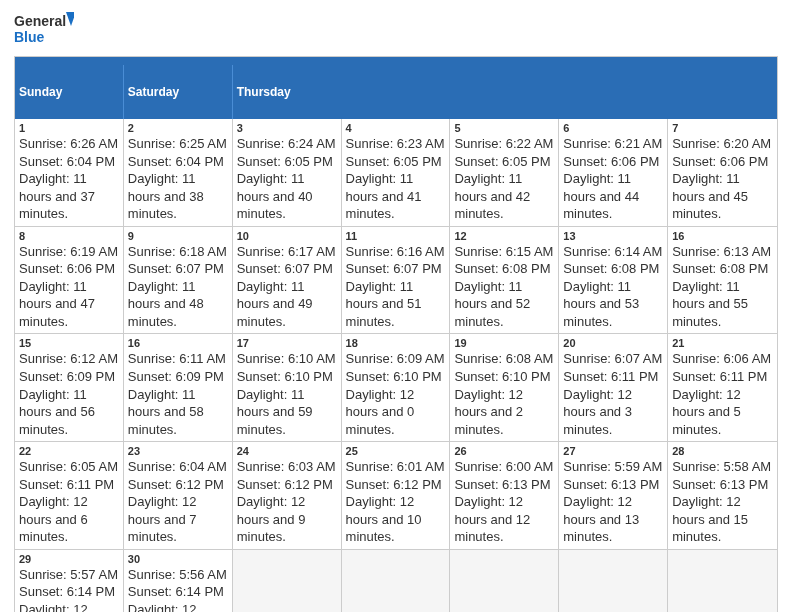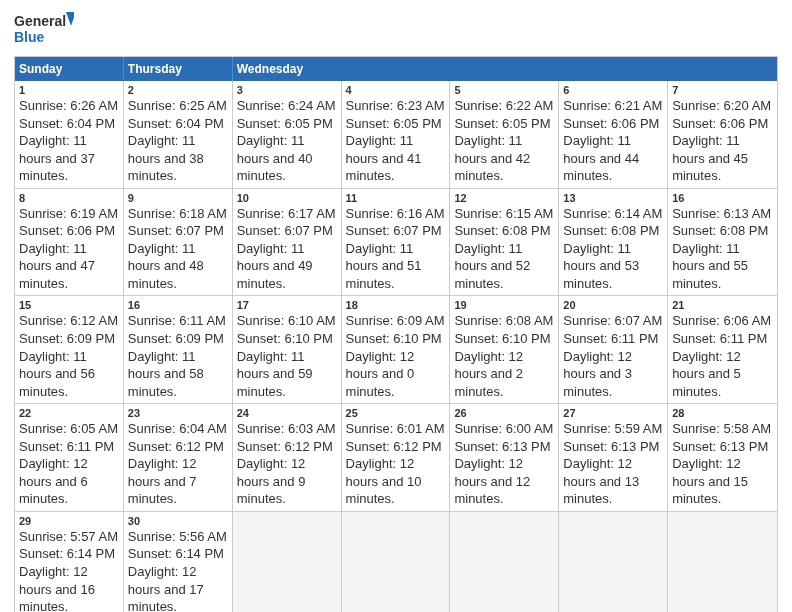--- a/index.html
+++ b/index.html
@@ -49,23 +49,24 @@
     }
     .calendar-header {
       display: grid;
       grid-template-columns: repeat(7, 1fr);
       background: #2a6db5;
     }
     .calendar-header .day-name {
       color: #fff;
       font-size: 12px;
       font-weight: bold;
-      padding: 5px 4px;
+      padding: 20px 4px;
       text-align: left;
       border-right: 1px solid #4a8dd5;
+      margin-top: 8px;
     }
     .calendar-header .day-name:last-child { border-right: none; }
     .calendar-body {
       flex: 1;
       display: flex;
       flex-direction: column;
     }
     .calendar-row {
       display: grid;
       grid-template-columns: repeat(7, 1fr);
@@ -109,22 +110,22 @@
 </div>
     <div class="title-area">
       <div class="month-title"></div>
       <div class="location"></div>
     </div>
   </div>
 
   <div class="calendar">
     <div class="calendar-header">
     <div class="day-name">Sunday</div>
+        <div class="day-name">Saturday</div>
         <div class="day-name">Thursday</div>
-        <div class="day-name">Wednesday</div>
       </div>
     <div class="calendar-body">
     <div class="calendar-row">
           <div class="cell">
         <span class="day-num">1</span>
         <span class="info">Sunrise: 6:26 AM<br>Sunset: 6:04 PM<br>Daylight: 11 hours and 37 minutes.</span>
       </div>
           <div class="cell">
         <span class="day-num">2</span>
         <span class="info">Sunrise: 6:25 AM<br>Sunset: 6:04 PM<br>Daylight: 11 hours and 38 minutes.</span>

